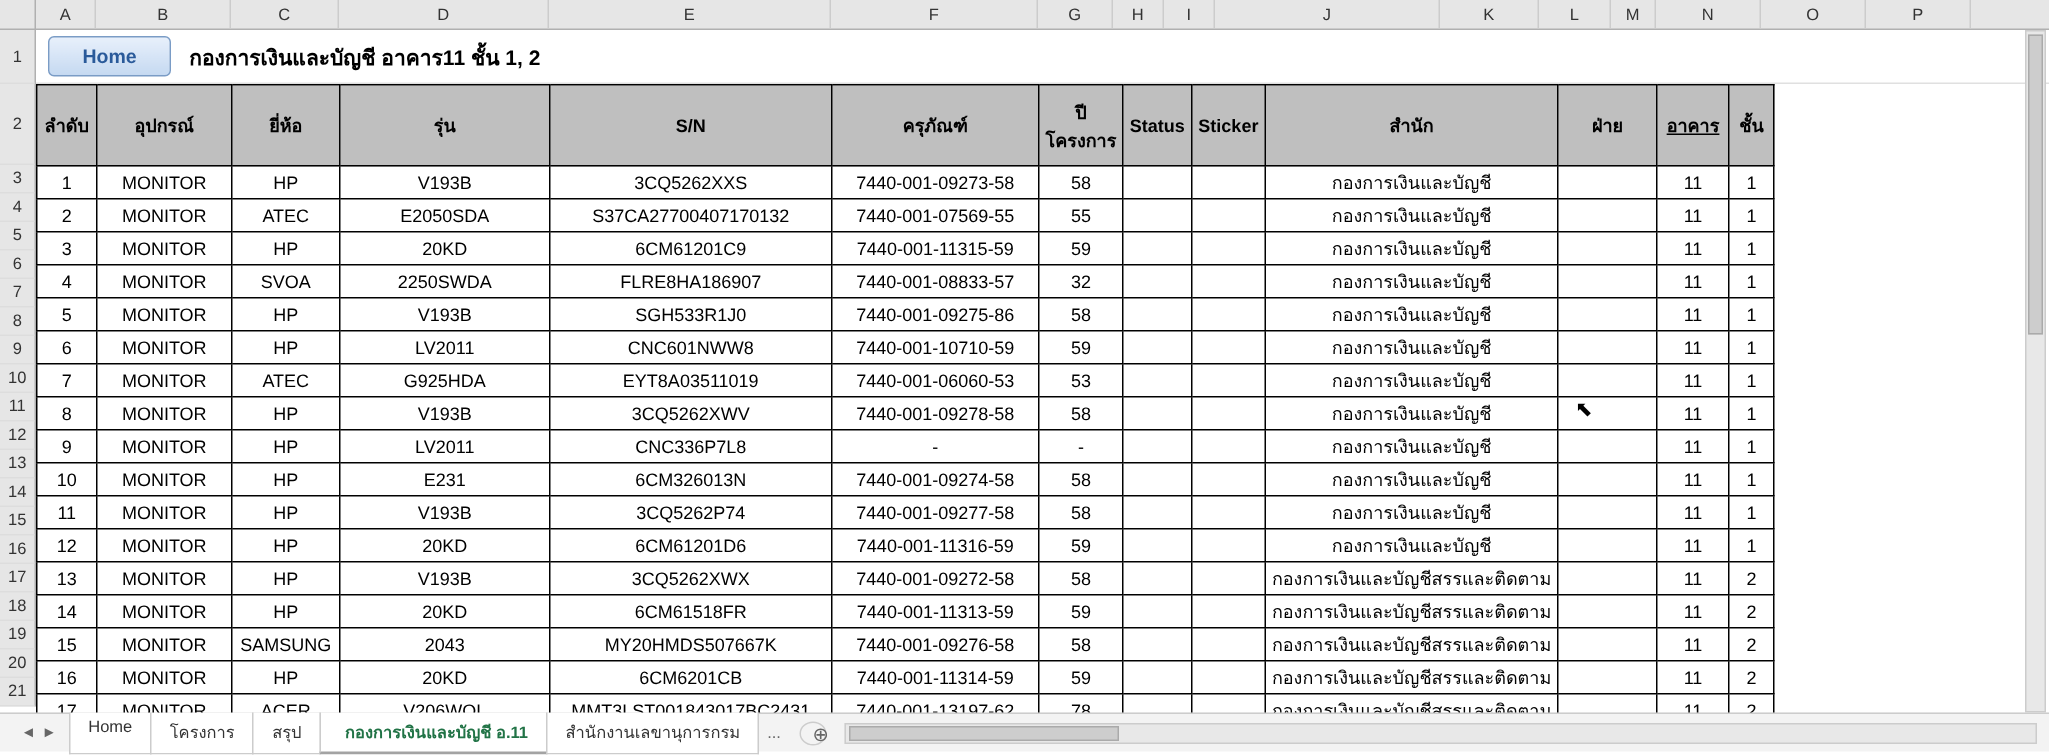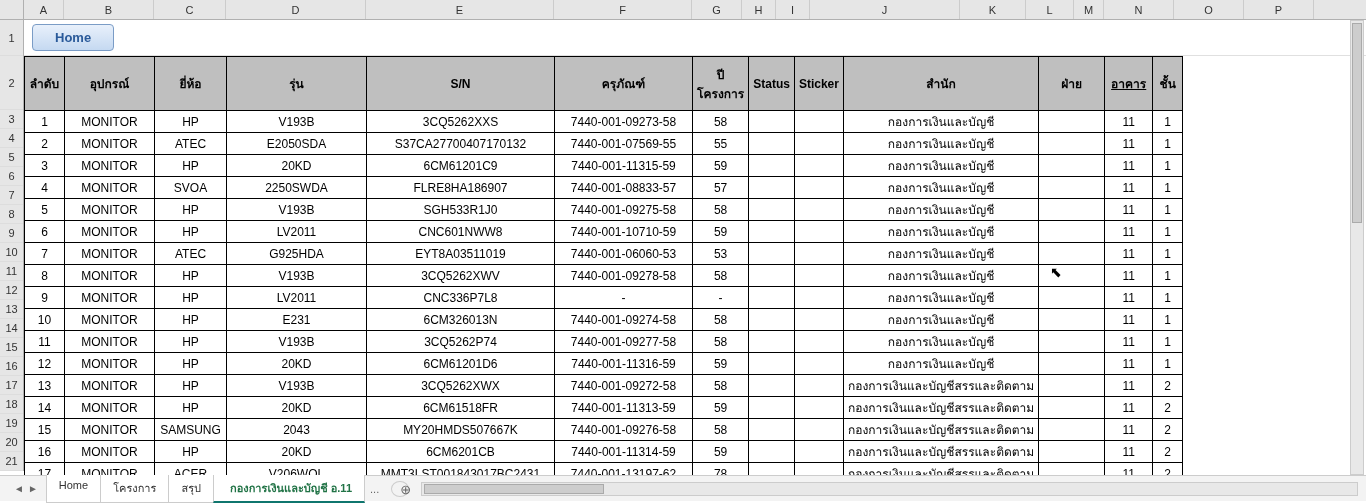--- a/index.html
+++ b/index.html
@@ -124,21 +124,21 @@
   border-top: none;
   background: #fff;
   color: #333;
   cursor: pointer;
   margin-right: -1px;
 }
 .tab.active {
   background: #fff;
   color: #217346;
   font-weight: bold;
-  border-bottom: 2px solid #0f766e;
+  border-bottom: 2px solid #a3a3a3;
   padding-left: 16px;
 }
 .tab-add {
   padding: 2px 8px;
   color: #666;
   cursor: pointer;
   border: 1px solid #ccc;
   border-radius: 50%;
   width: 16px;
   height: 16px;
@@ -234,20 +234,21 @@
         <div class="col-header" style="width: 150px;">J</div>
         <div class="col-header" style="width: 66px;">K</div>
         <div class="col-header" style="width: 48px;">L</div>
         <div class="col-header" style="width: 30px;">M</div>
         <div class="col-header" style="width: 70px;">N</div>
         <div class="col-header" style="width: 70px;">O</div>
         <div class="col-header" style="width: 70px;">P</div>
       </div>
     <div class="title-row" style="border-bottom:1px solid #e0e0e0">
       <button class="home-btn">Home</button>
+      <span class="title-text">กองการเงินและบัญชี อาคาร11 ชั้น 1, 2</span>
     </div>
     <table class="data-table" id="data-table">
       <thead>
           <tr id="thead-row">
             <th style="width: 40px;">ลำดับ</th>
             <th style="width: 90px;">อุปกรณ์</th>
             <th style="width: 72px; text-align: center;">ยี่ห้อ</th>
             <th style="width: 140px;">รุ่น</th>
             <th style="width: 188px;">S/N</th>
             <th style="width: 138px;">ครุภัณฑ์</th>
@@ -306,35 +307,35 @@
             <td>11</td>
             <td>1</td>
           </tr>
           <tr>
             <td>4</td>
             <td>MONITOR</td>
             <td>SVOA</td>
             <td>2250SWDA</td>
             <td>FLRE8HA186907</td>
             <td>7440-001-08833-57</td>
-            <td>57</td>
+            <td>32</td>
             <td></td>
             <td></td>
             <td>กองการเงินและบัญชี</td>
             <td></td>
             <td>11</td>
             <td>1</td>
           </tr>
           <tr>
             <td>5</td>
             <td>MONITOR</td>
             <td>HP</td>
             <td>V193B</td>
             <td>SGH533R1J0</td>
-            <td>7440-001-09275-58</td>
+            <td>7440-001-09275-86</td>
             <td>58</td>
             <td></td>
             <td></td>
             <td>กองการเงินและบัญชี</td>
             <td></td>
             <td>11</td>
             <td>1</td>
           </tr>
           <tr>
             <td>6</td>
@@ -528,20 +529,21 @@
 <div class="sheet-tabs">
   <div class="tab-nav">
     <span>◄</span>
     <span>►</span>
   </div>
   <div id="tabs-container" style="display:flex">
       <div class="tab">Home</div>
       <div class="tab">โครงการ</div>
       <div class="tab">สรุป</div>
       <div class="tab active">กองการเงินและบัญชี อ.11</div>
+      <div class="tab">สำนักงานเลขานุการกรม</div>
     </div>
   <span class="tab-dots">...</span>
   <span class="tab-add">⊕</span>
   <div class="hscroll">
       <div class="thumb"></div>
     </div>
 </div>
 
 <div class="cursor-arrow" id="cursor" style="left: 1050px; top: 264px;">⬉</div>
 

